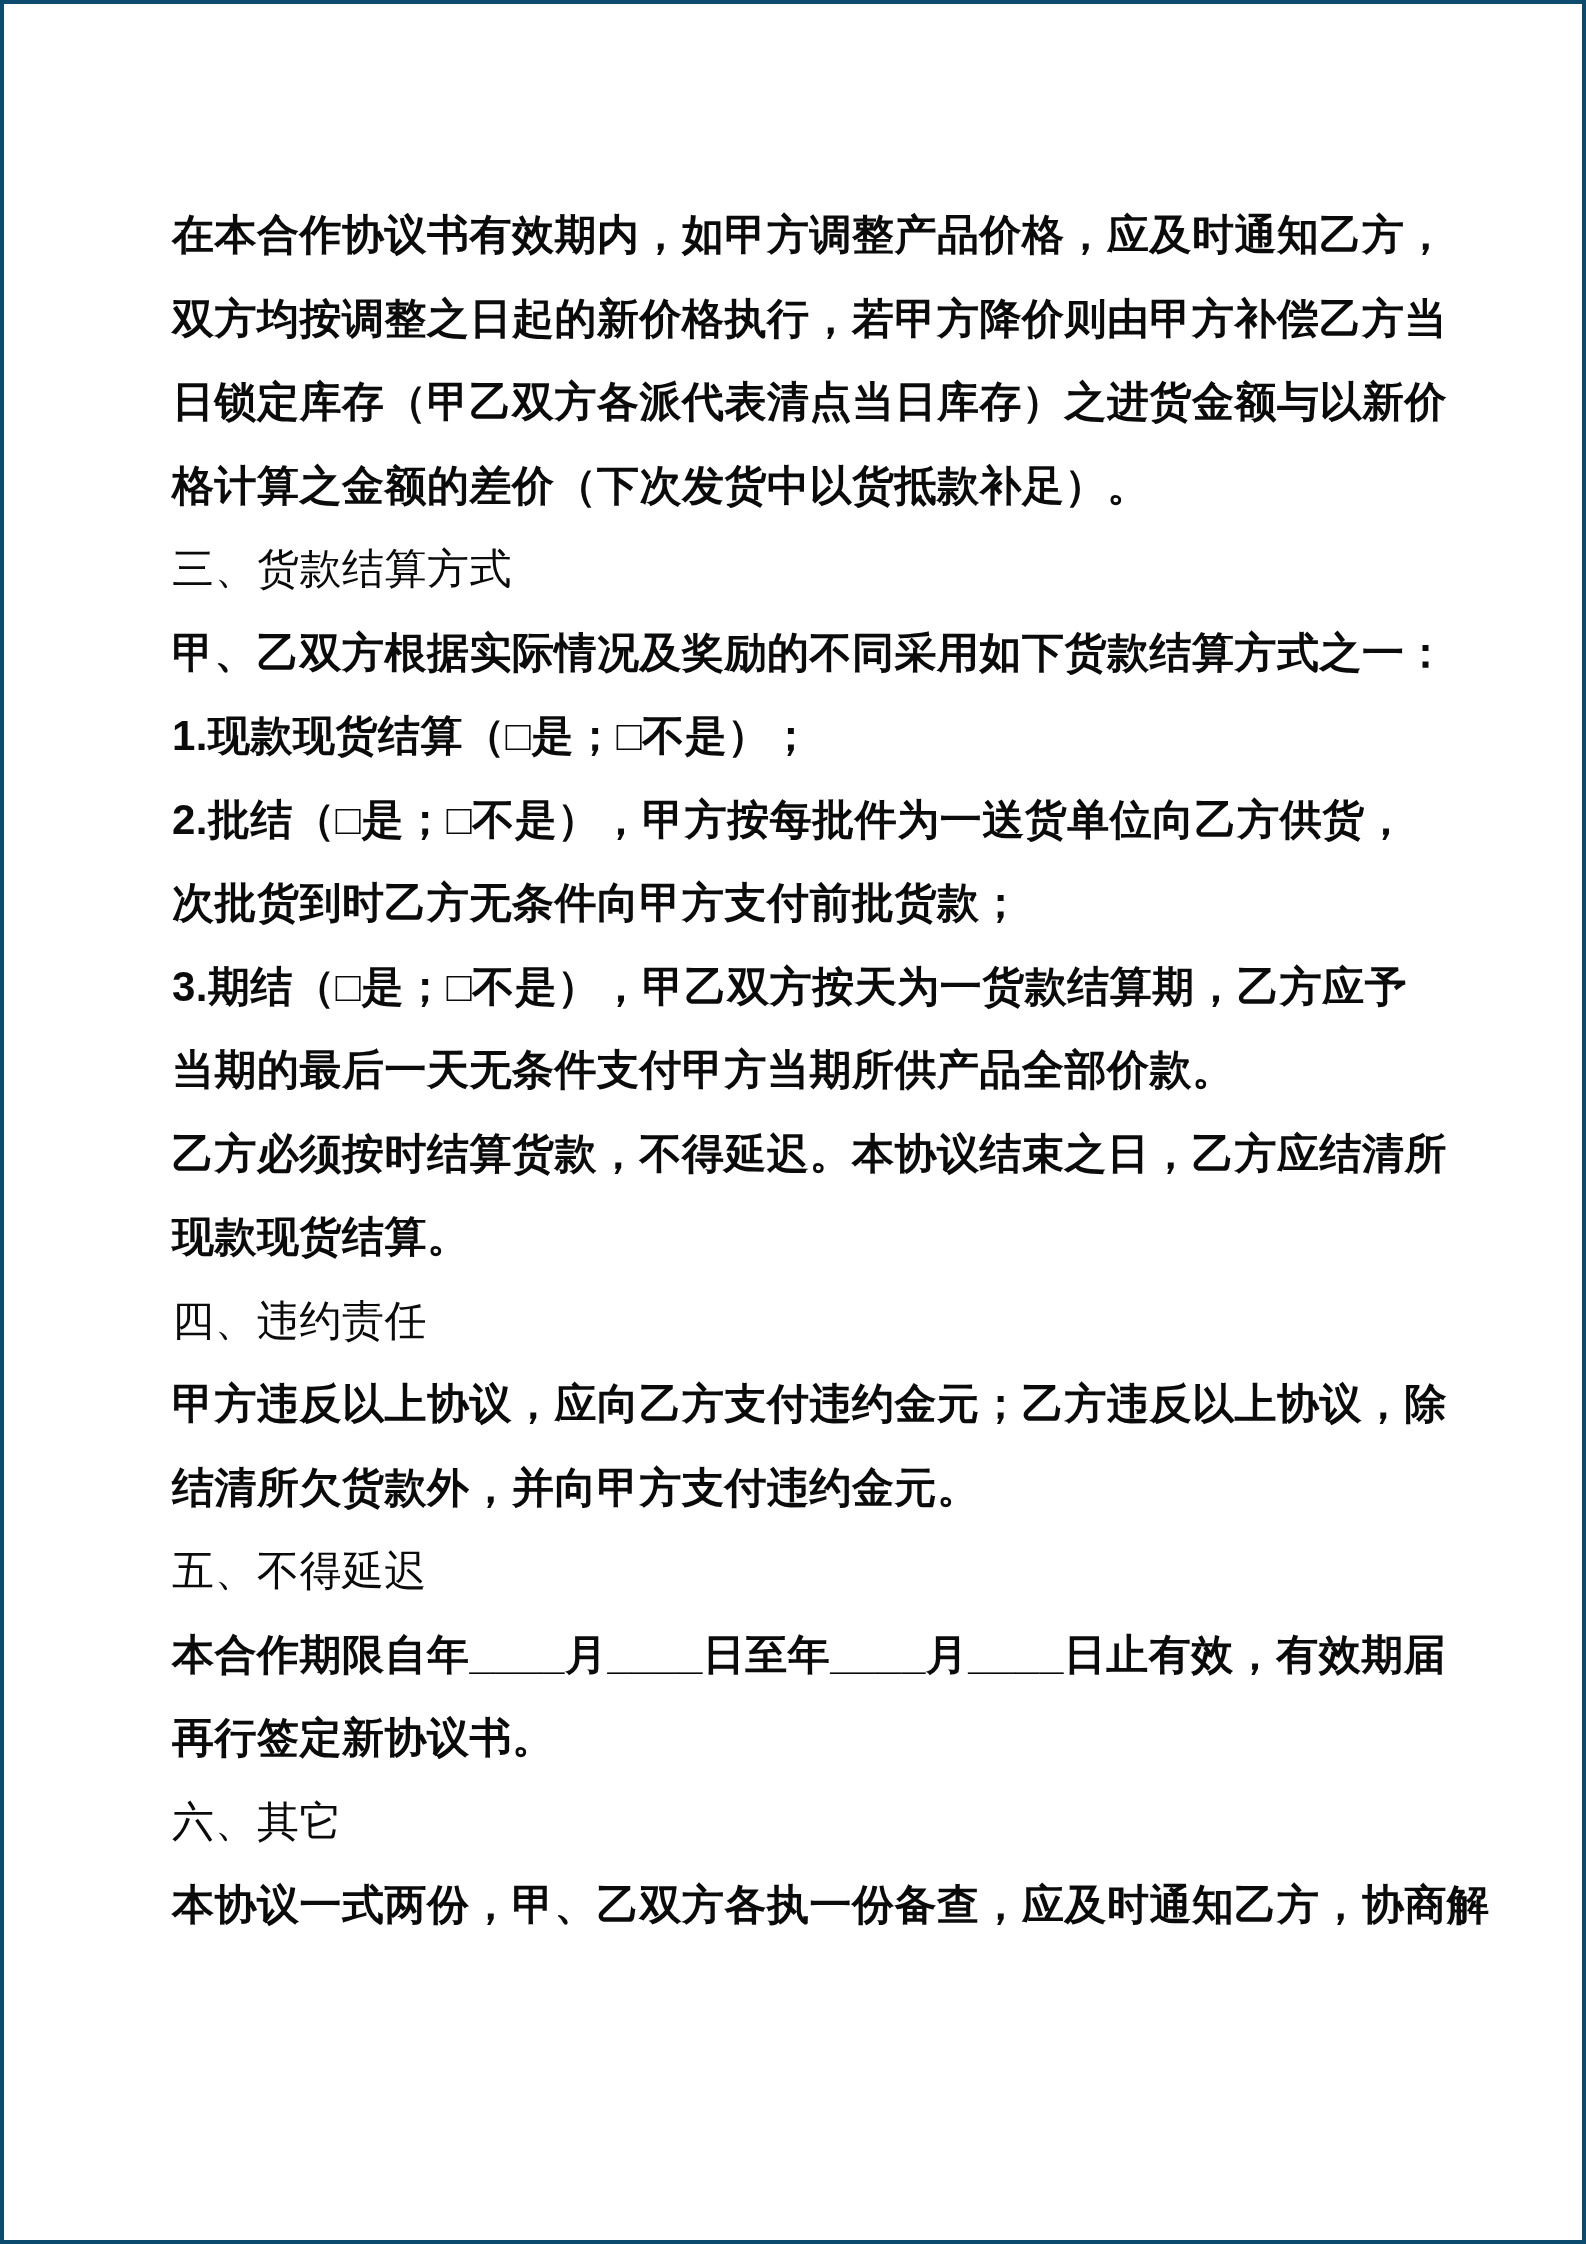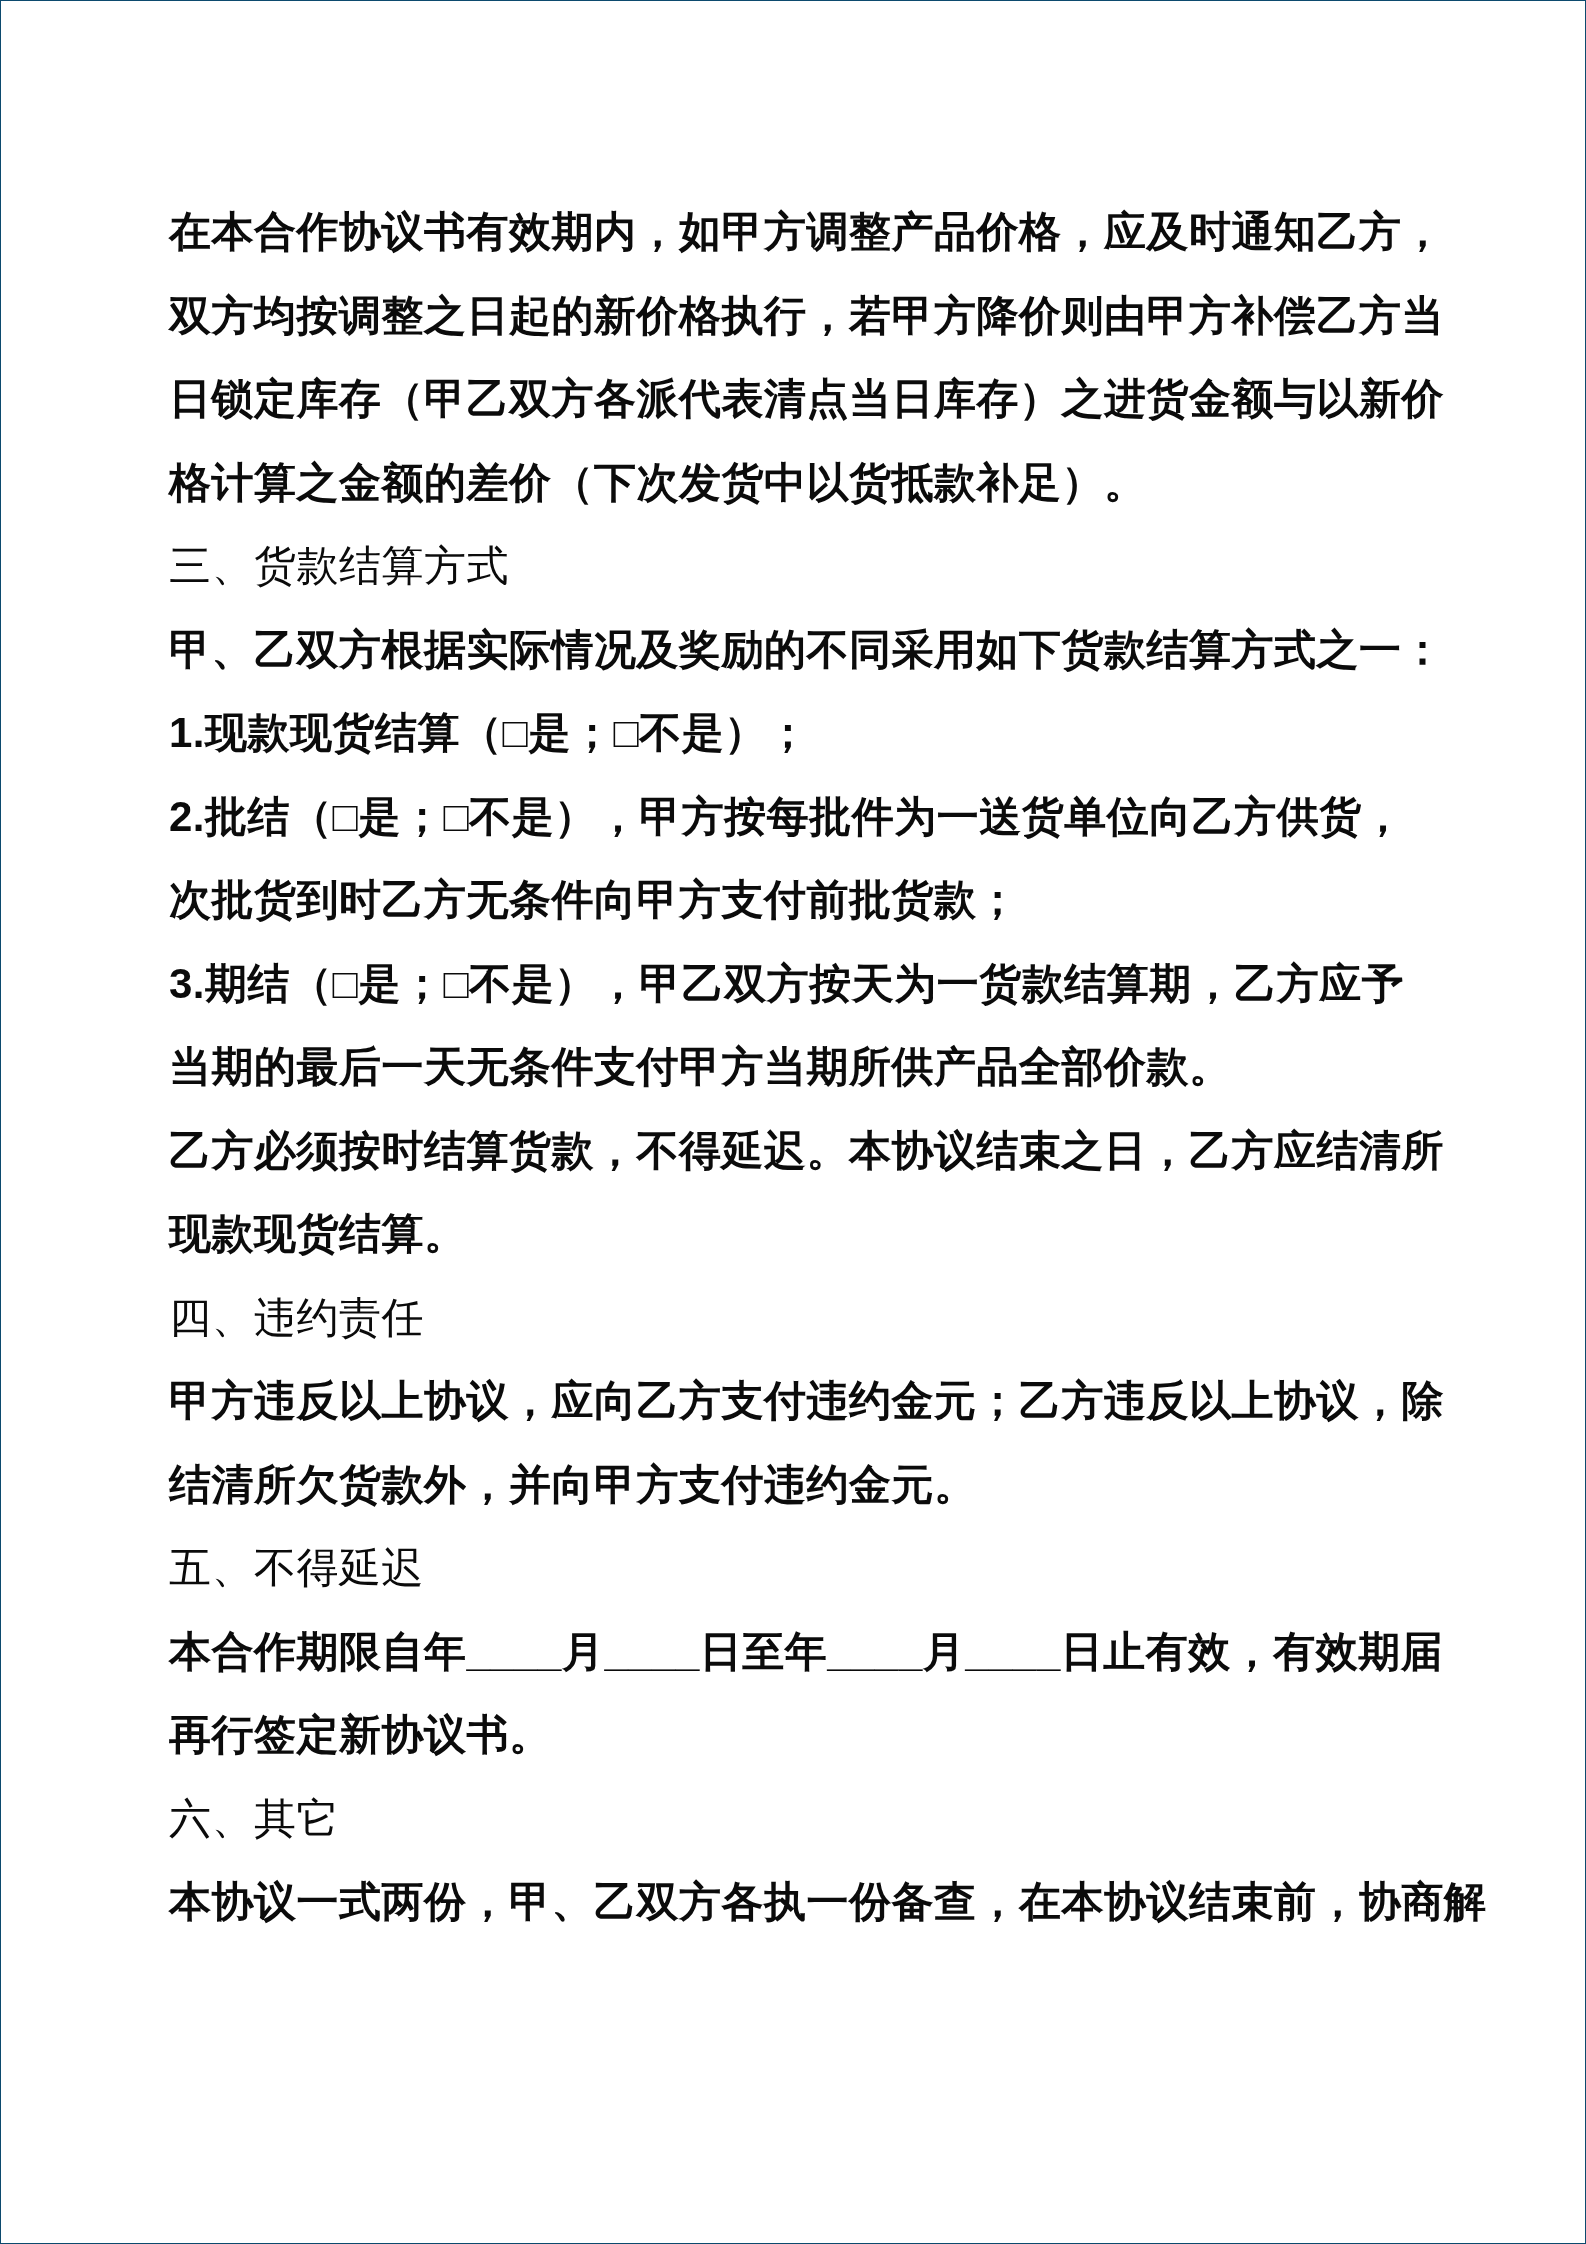--- a/index.html
+++ b/index.html
@@ -7,21 +7,21 @@
     padding: 0;
     background: #ffffff;
   }
   .page {
     position: relative;
     width: 1586px;
     height: 2244px;
     background: #ffffff;
     overflow: hidden;
     box-sizing: border-box;
-    border: 1px solid #0c4a6e;
+    border: 4px solid #0c4a6e;
     font-family: "Liberation Sans", "DejaVu Sans", sans-serif;
   }
   .doc-body {
     position: absolute;
     left: 168px;
     top: 189px;
     width: 1270px;
   }
   .doc-line {
     font-size: 42px;
@@ -54,15 +54,15 @@
       <div class="doc-line">当期的最后一天无条件支付甲方当期所供产品全部价款。</div>
       <div class="doc-line">乙方必须按时结算货款，不得延迟。本协议结束之日，乙方应结清所</div>
       <div class="doc-line">现款现货结算。</div>
       <div class="doc-line heading">四、违约责任</div>
       <div class="doc-line">甲方违反以上协议，应向乙方支付违约金元；乙方违反以上协议，除</div>
       <div class="doc-line">结清所欠货款外，并向甲方支付违约金元。</div>
       <div class="doc-line heading">五、不得延迟</div>
       <div class="doc-line">本合作期限自年____月____日至年____月____日止有效，有效期届</div>
       <div class="doc-line">再行签定新协议书。</div>
       <div class="doc-line heading">六、其它</div>
-      <div class="doc-line">本协议一式两份，甲、乙双方各执一份备查，在本协议结束前，协商解</div>
+      <div class="doc-line">本协议一式两份，甲、乙双方各执一份备查，应及时通知乙方，协商解</div>
     </div>
 </div>
 
 </body></html>

